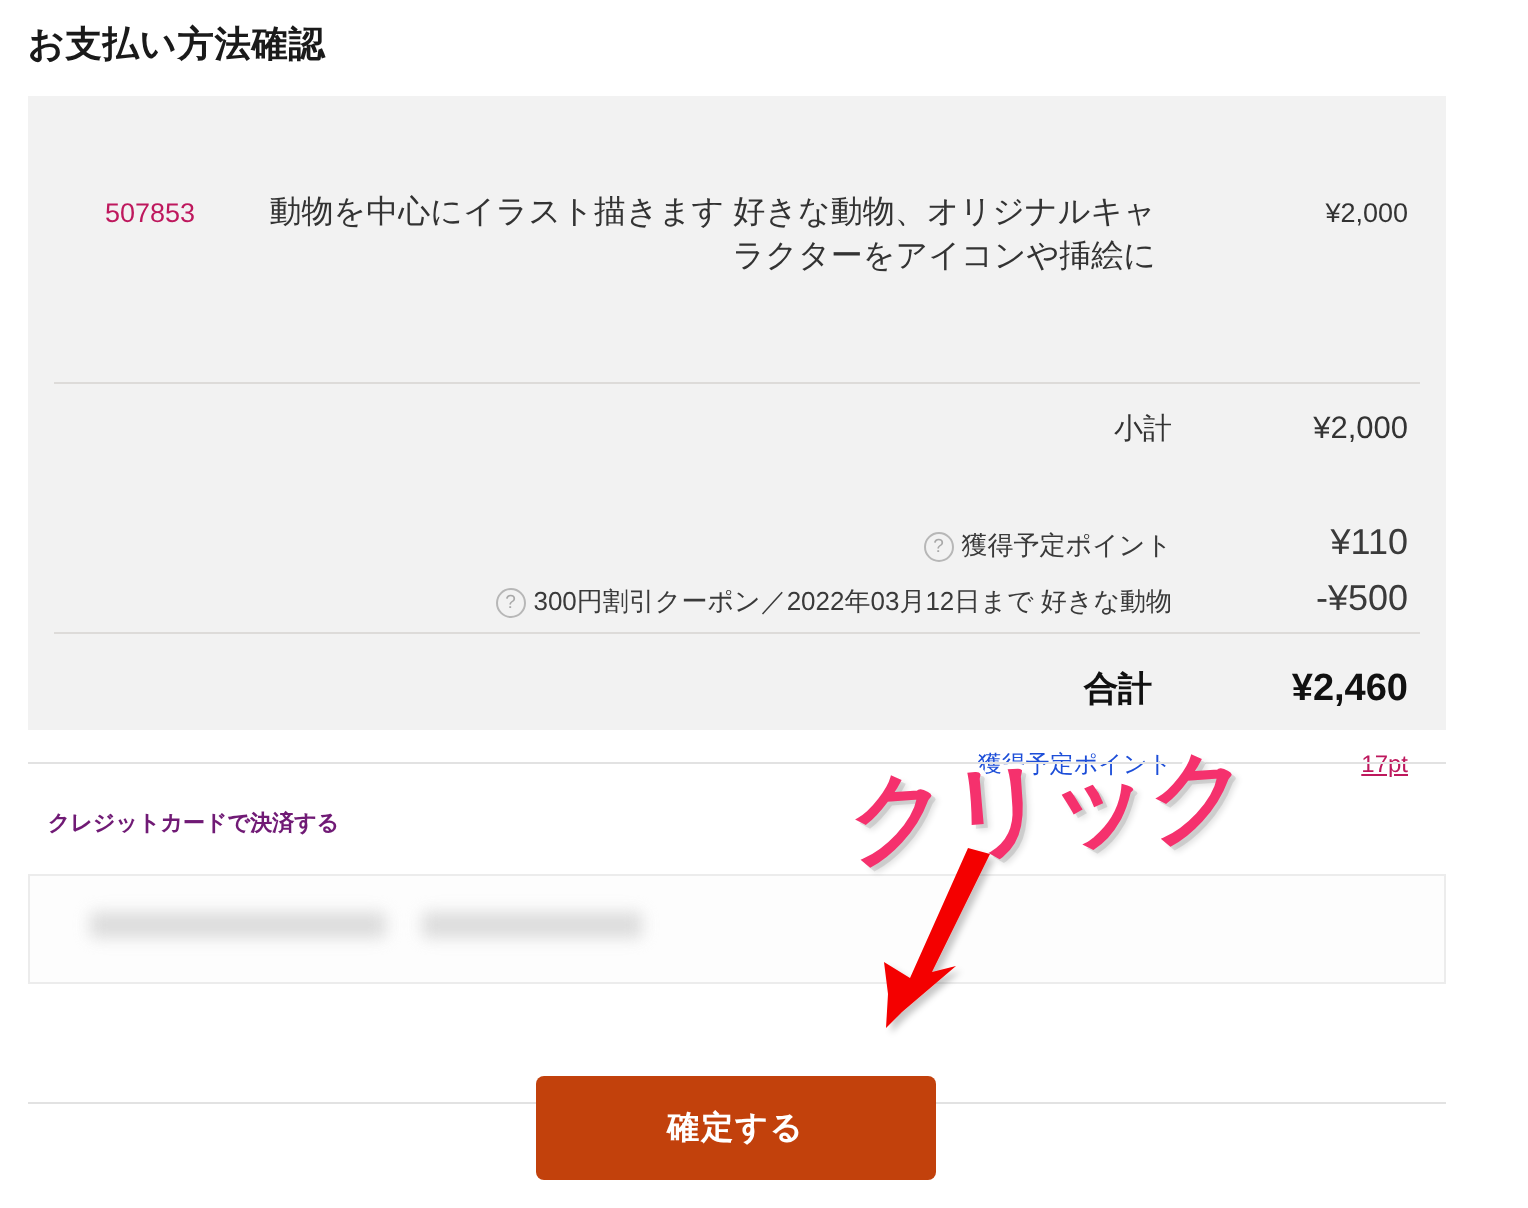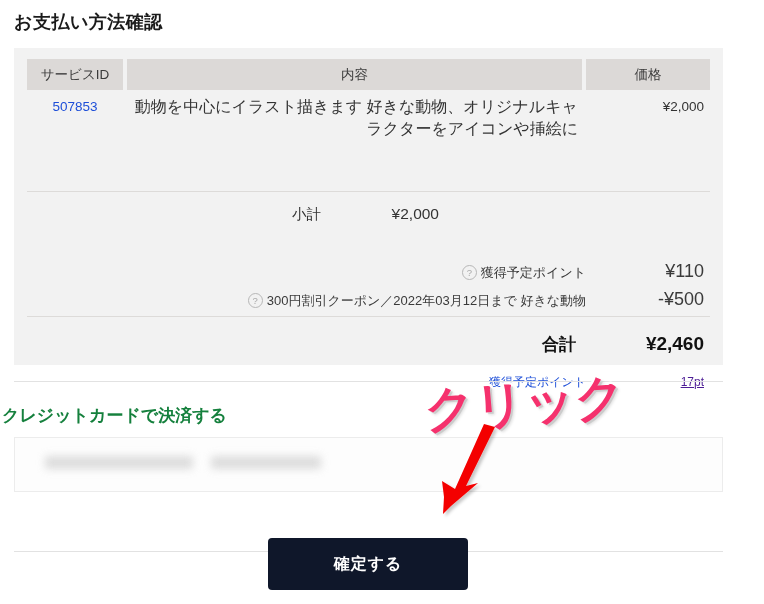--- a/index.html
+++ b/index.html
@@ -71,21 +71,21 @@
     left: 13px;
     top: 48px;
     width: 683px;
     display: flex;
     align-items: flex-start;
   }
   .item-id {
     width: 96px;
     text-align: center;
     font-size: 13.5px;
-    color: #1d4ed8;
+    color: #be185d;
     line-height: 22px;
   }
   .item-gap { width: 4px; }
   .item-desc {
     flex: 1;
     font-size: 16px;
     color: #333;
     line-height: 22px;
     padding: 0 4px 0 6px;
     text-align: right;
@@ -127,36 +127,36 @@
   }
   .tline .val {
     width: 124px;
     text-align: right;
     padding-right: 6px;
     box-sizing: border-box;
     font-size: 13.5px;
     color: #333;
   }
 
-  .line-subtotal { top: 157px; justify-content: center; }
+  .line-subtotal { top: 157px; }
   .line-subtotal .lbl { font-size: 14.5px; font-weight: normal; }
   .line-subtotal .val { font-size: 15.5px; }
 
   .line-fee    { top: 213px; }
   .line-coupon { top: 241px; }
   .line-fee .lbl, .line-coupon .lbl { font-size: 13px; color: #3a3a3a; }
   .line-fee .val, .line-coupon .val { font-size: 18px; color: #3a3a3a; }
 
   .line-total { top: 285px; gap: 10px; }
   .line-total .lbl { font-size: 17px; font-weight: bold; color: #111; }
   .line-total .val { font-size: 19px; font-weight: bold; color: #111; }
 
   .line-points { top: 326px; }
   .line-points .lbl { font-size: 12px; color: #1d4ed8; }
-  .line-points .val { font-size: 12px; color: #4c1d95; text-decoration: underline; }
+  .line-points .val { font-size: 12px; color: #be185d; text-decoration: underline; }
 
   
   .help-icon {
     display: inline-block;
     width: 13px;
     height: 13px;
     border: 1px solid #b7b7b7;
     border-radius: 50%;
     color: #a8a8a8;
     font-size: 9.5px;
@@ -174,25 +174,25 @@
     width: 709px;
     height: 1px;
     background: #e2e2e2;
   }
   .hr-1 { top: 381px; }
   .hr-2 { top: 551px; }
 
   
   .cc-title {
     position: absolute;
-    left: 2px;
+    left: 24px;
     top: 404px;
-    font-size: 17px;
+    font-size: 11px;
     font-weight: bold;
-    color: #15803d;
+    color: #701a75;
   }
   .cc-box {
     position: absolute;
     left: 14px;
     top: 437px;
     width: 709px;
     height: 55px;
     border: 1px solid #ececec;
     background: #fdfdfd;
     box-sizing: border-box;
@@ -209,21 +209,21 @@
   .cc-redacted.a { left: 30px; width: 148px; }
   .cc-redacted.b { left: 196px; width: 110px; }
 
   
   .confirm-btn {
     position: absolute;
     left: 268px;
     top: 538px;
     width: 200px;
     height: 52px;
-    background: #0f172a;
+    background: #c2410c;
     border: none;
     border-radius: 4px;
     color: #ffffff;
     font-size: 16px;
     font-weight: bold;
     font-family: "Liberation Sans", "DejaVu Sans", sans-serif;
     cursor: pointer;
     letter-spacing: 1px;
   }
 
@@ -253,27 +253,20 @@
 </style>
 </head>
 <body>
 
 <div class="page">
 
   <div class="page-title">お支払い方法確認</div>
 
   <div class="summary-card">
 
-    <div class="tbl-head">
-      <div class="th th-id">サービスID</div>
-      <div class="th th-gap"></div>
-      <div class="th th-desc">内容</div>
-      <div class="th th-gap"></div>
-      <div class="th th-price">価格</div>
-    </div>
 
     <div class="item-row">
       <div class="item-id">507853</div>
       <div class="item-gap"></div>
       <div class="item-desc">動物を中心にイラスト描きます 好きな動物、オリジナルキャラクターをアイコンや挿絵に</div>
       <div class="item-gap"></div>
       <div class="item-price">¥2,000</div>
     </div>
 
     <div class="rule rule-a"></div>

